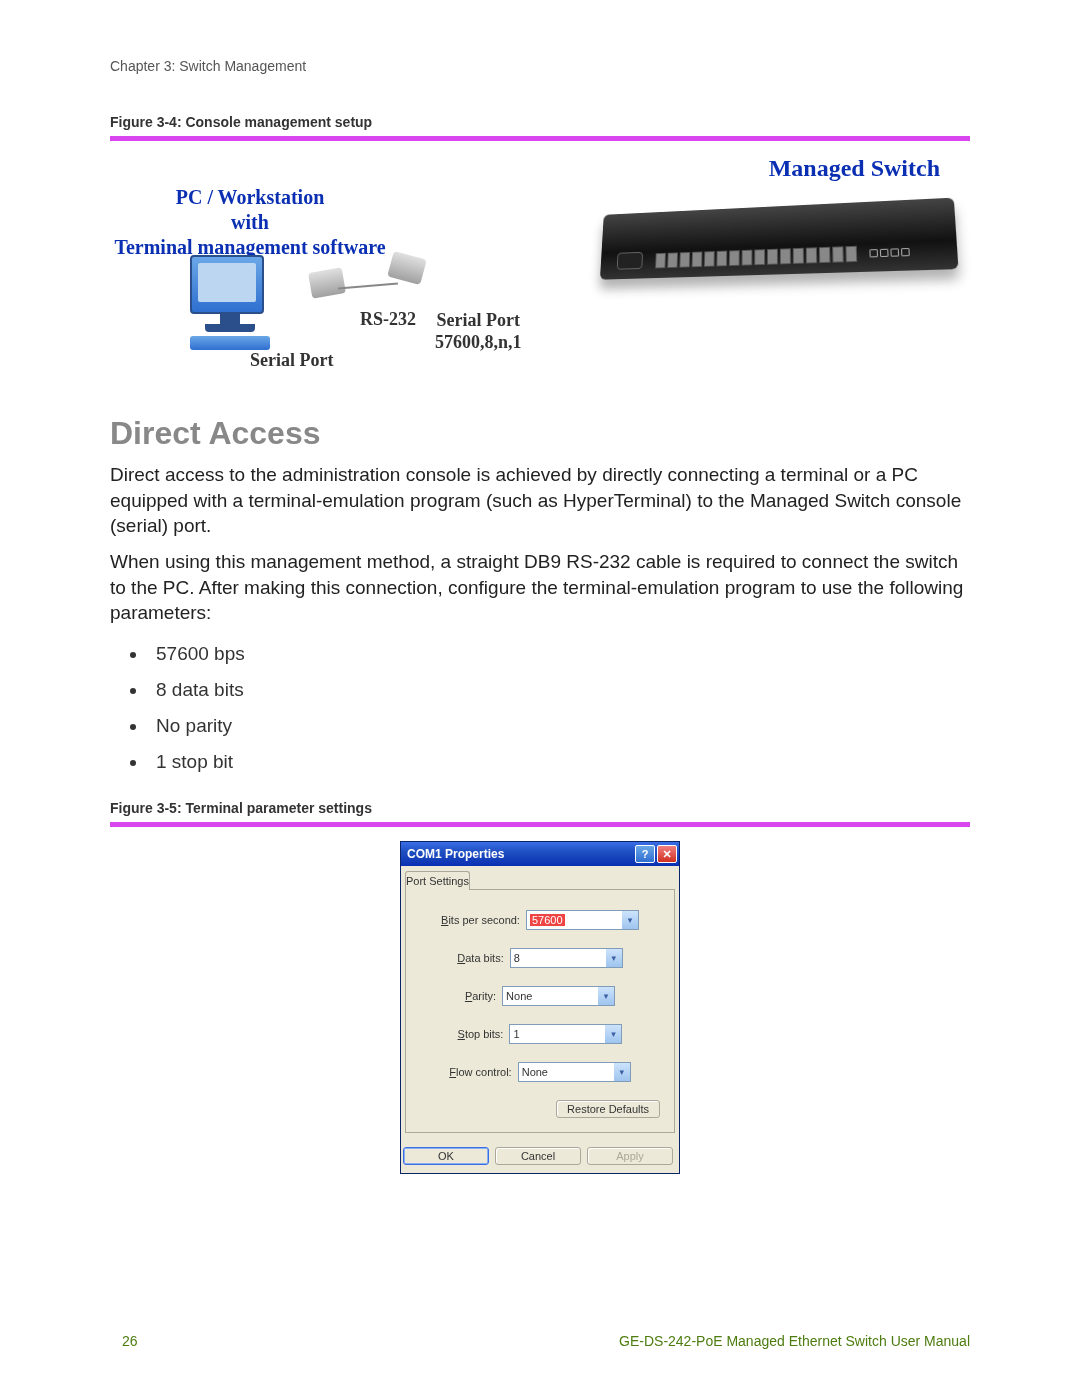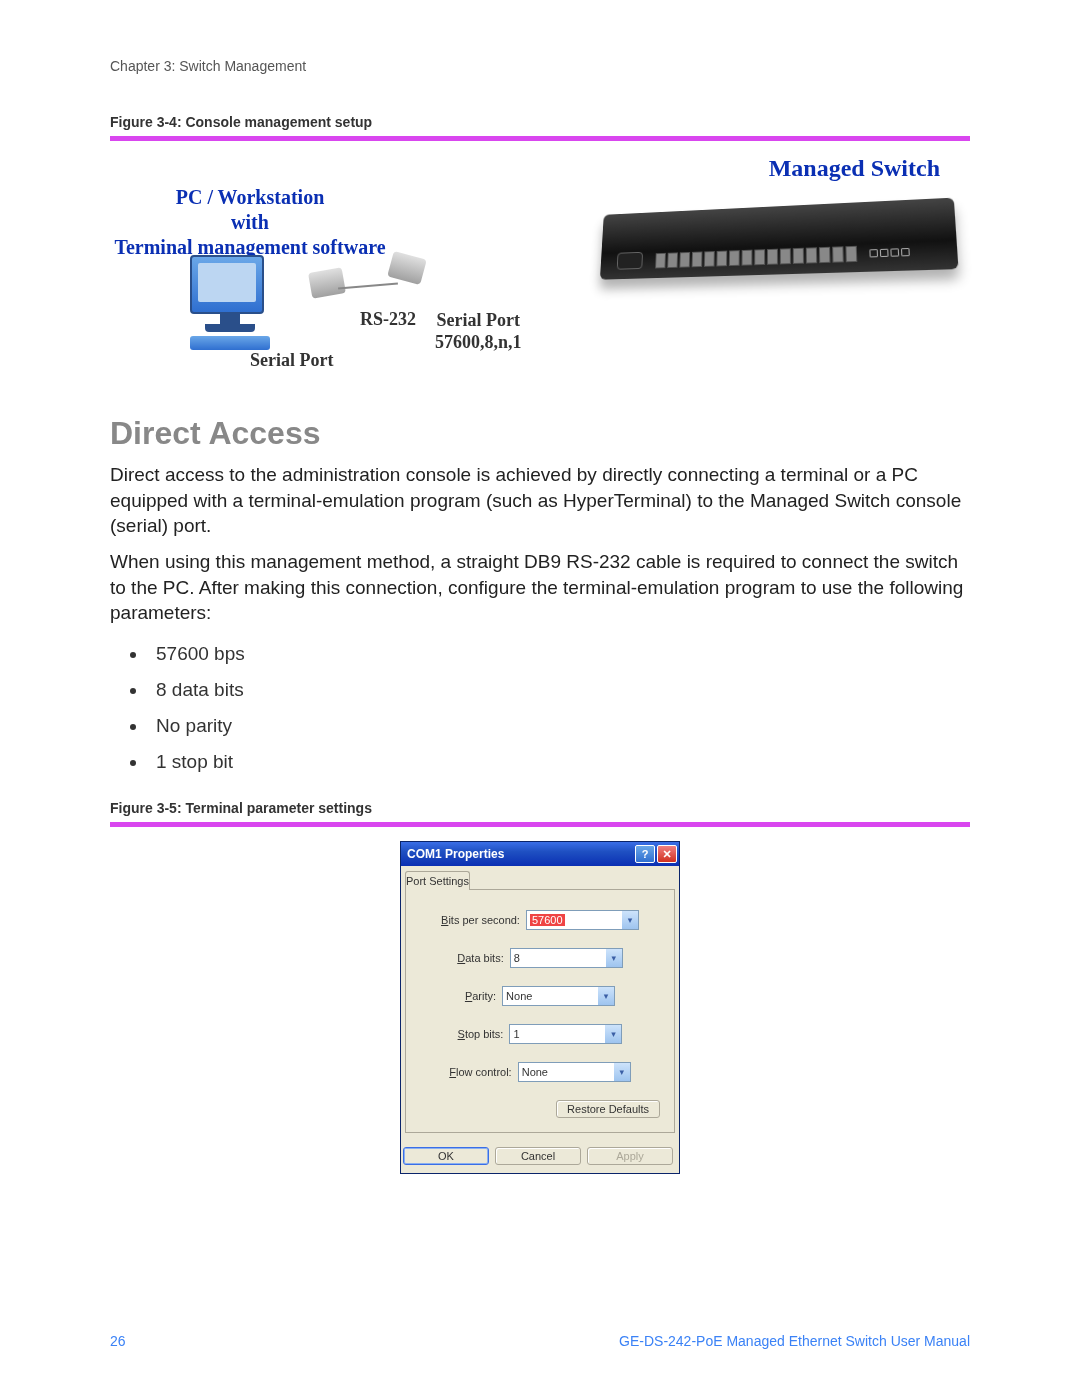--- a/index.html
+++ b/index.html
@@ -330,26 +330,26 @@
     gap: 6px;
     padding: 8px 6px;
   }
   .xp-button.primary { border: 1px solid #3a6ee7; box-shadow: 0 0 0 1px #8ab0f0 inset, inset 1px 1px 0 #fff; }
   .xp-button.disabled { color: #aca899; }
 
   
   .page-footer {
     position: absolute;
     bottom: 48px;
-    left: 110px;
+    left: 122px;
     right: 110px;
     display: flex;
     justify-content: space-between;
     font-size: 14px;
-    color: #3b82f6;
+    color: #4d7c0f;
   }
 </style>
 </head>
 <body>
 
 <div class="page">
   <div class="chapter-header">Chapter 3: Switch Management</div>
 
   <div class="figure-caption">Figure 3-4:  Console management setup</div>
 

